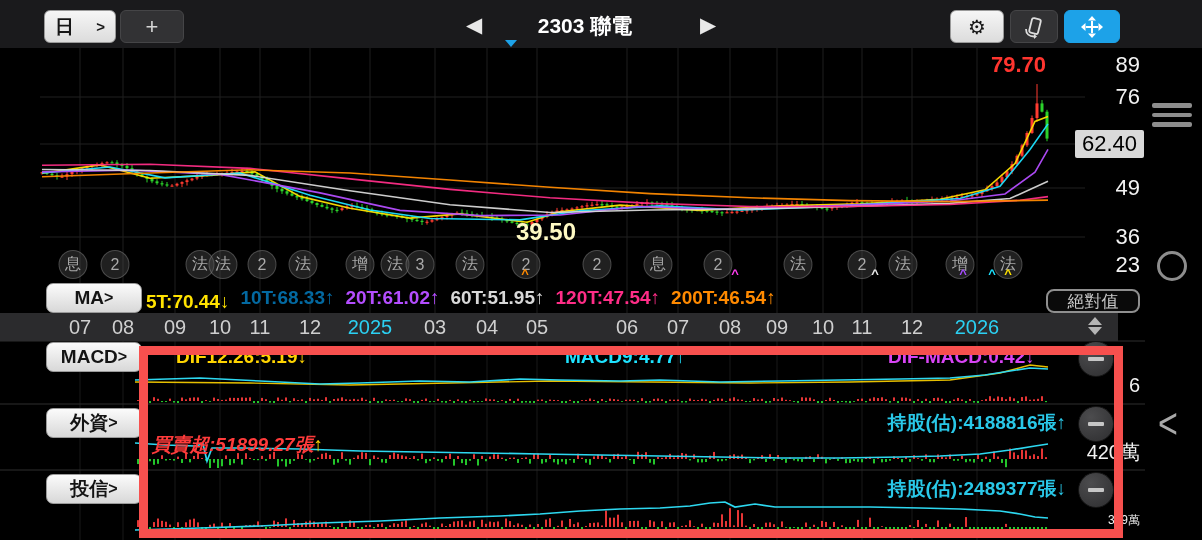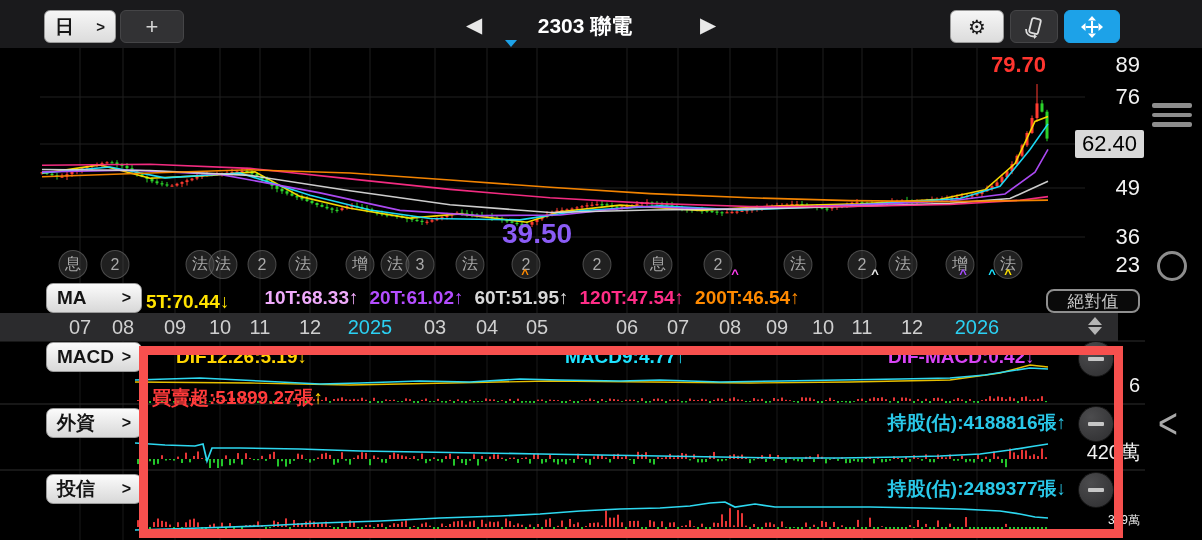--- a/index.html
+++ b/index.html
@@ -16,30 +16,30 @@
          font-size:21px;font-weight:700;z-index:6;}
   .nav-arrow{position:absolute;top:13px;color:#e8e8e8;font-size:21px;z-index:6;cursor:pointer;}
   #title-caret{position:absolute;left:505px;top:40px;width:0;height:0;border-left:6px solid transparent;
          border-right:6px solid transparent;border-top:7px solid #1da2e8;z-index:6;}
   
   #gfx{position:absolute;left:0;top:0;z-index:1;}
   
   .ax{position:absolute;right:62px;color:#f2f2f2;font-size:22px;z-index:12;transform:translateY(-50%);}
   .ax-cur{right:58px;background:#d9d9d9;color:#000;padding:1px 7px;border-radius:2px;}
   #high-label{position:absolute;left:991px;top:52px;color:#ff352f;font-size:22px;font-weight:700;z-index:12;}
-  #low-label{position:absolute;left:502px;top:218px;color:#8b5cf6;font-size:28px;font-weight:700;z-index:12;}
+  #low-label{position:absolute;left:516px;top:218px;color:#fef9c3;font-size:24px;font-weight:700;z-index:12;}
   
   .badge{position:absolute;top:250px;width:27px;height:27px;border-radius:50%;background:rgba(84,84,84,.38);
          border:1px solid rgba(158,158,158,.35);color:#a9a9a9;font-size:16px;display:flex;align-items:center;
          justify-content:center;z-index:8;transform:translateX(-50%);}
   .caret{position:absolute;top:266px;font-size:13px;font-weight:700;z-index:8;transform:translateX(-50%);}
   
   .panel-btn{position:absolute;left:46px;width:96px;height:30px;border-radius:7px;
              background:linear-gradient(#fbfbfb,#d8d8d8);border:1px solid #9a9a9a;color:#141414;
-             display:flex;align-items:center;justify-content:space-between;font-size:19px;font-weight:700;
+             display:flex;align-items:center;justify-content:center;font-size:19px;font-weight:700;
              padding:0 10px;box-sizing:border-box;z-index:14;cursor:pointer;}
   .panel-btn .chev{font-size:16px;font-weight:700;}
   #abs-btn{position:absolute;left:1046px;top:289px;width:94px;height:24px;border:2px solid #8f8f8f;
            border-radius:8px;color:#c9c9c9;font-size:17px;display:flex;align-items:center;
            justify-content:center;box-sizing:border-box;z-index:12;background:#0a0a0a;}
   
   #date-strip{position:absolute;left:0;top:313px;width:1118px;height:28px;background:#2b2b2d;z-index:6;}
   .date-label{position:absolute;top:316px;font-size:20px;color:#cfcfcf;z-index:7;transform:translateX(-50%);}
   .date-year{color:#2bd0f2;}
   #date-scale{position:absolute;left:1088px;top:317px;z-index:7;}
@@ -1286,21 +1286,21 @@
       <div class="caret" style="left: 992px; color: rgb(30, 227, 255);">^</div>
       <div class="caret" style="left: 1008px; color: rgb(255, 226, 0);">^</div>
     </div>
 
   <div class="panel-btn" style="top:283px;">
     <span>MA</span>
     <span class="chev">&gt;</span>
   </div>
   <div id="ma-values">
       <span style="color: rgb(255, 226, 0); margin-top: 7px;">5T:70.44↓</span>
-      <span style="color: #f0abfc; margin-left: 24px;">10T:68.33↑</span>
+      <span style="color: #0369a1;">10T:68.33↑</span>
       <span style="color: rgb(180, 77, 255);">20T:61.02↑</span>
       <span style="color: rgb(216, 216, 216);">60T:51.95↑</span>
       <span style="color: rgb(255, 45, 135);">120T:47.54↑</span>
       <span style="color: rgb(255, 138, 0);">200T:46.54↑</span>
     </div>
   <div id="abs-btn">絕對值</div>
 
   <div id="date-strip"></div>
   <div id="date-labels">
       <div class="date-label" style="left: 80px;">07</div>
@@ -1338,21 +1338,21 @@
     </div>
   <div class="ax" style="top:385px;font-size:20px;">6</div>
   <div class="minus-btn" style="top:341px;">
       <div class="minus-bar"></div>
     </div>
 
   <div class="panel-btn" style="top:408px;">
     <span>外資</span>
     <span class="chev">&gt;</span>
   </div>
-  <div class="panel-text" id="foreign-net" style="left:152px;top:398px;">
+  <div class="panel-text" id="foreign-net" style="left:152px;top:445px;font-style:italic;">
     <span style="color: rgb(255, 59, 59);">買賣超:51899.27張</span><span id="foreign-net-arrow" style="color: rgb(255, 212, 0);">↑</span>
   </div>
   <div class="panel-text" id="foreign-hold" style="right:136px;top:423px;">
     <span style="color: rgb(41, 200, 232);">持股(估):4188816張</span><span id="foreign-hold-arrow" style="color: rgb(41, 200, 232);">↑</span>
   </div>
   <div class="ax" style="top:452px;font-size:20px;">420萬</div>
   <div class="minus-btn" style="top:406px;">
       <div class="minus-bar"></div>
     </div>
 

